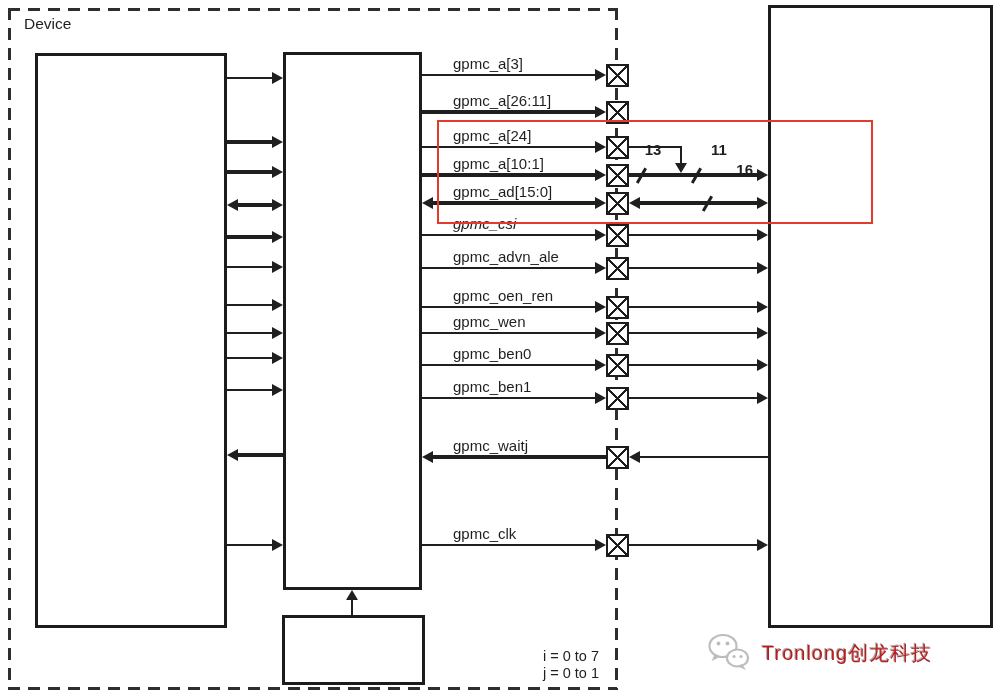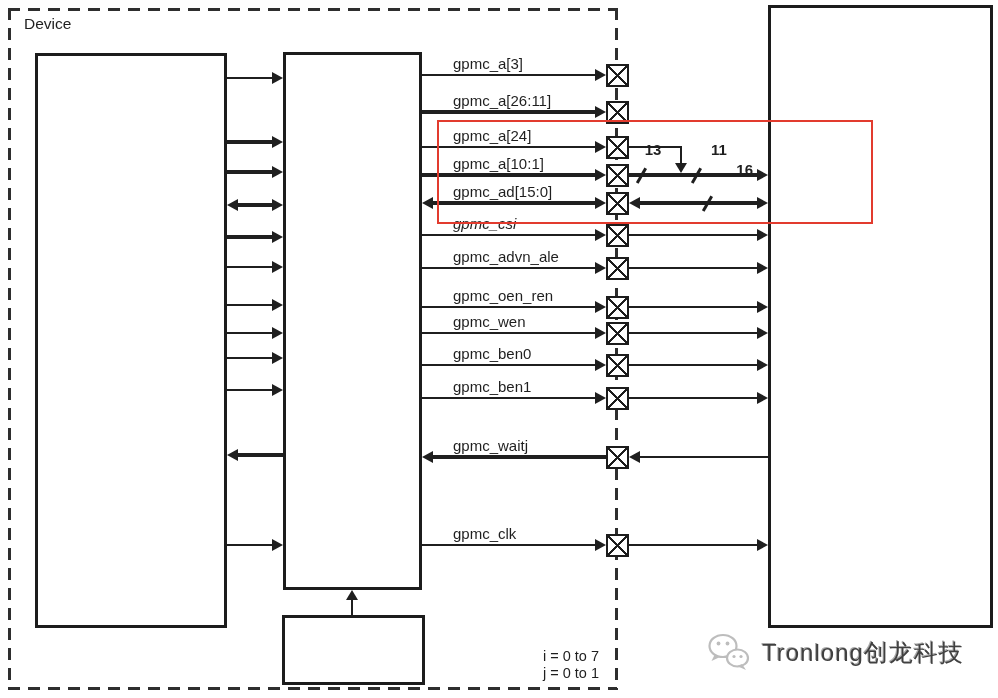--- a/index.html
+++ b/index.html
@@ -23,21 +23,21 @@
     background:
       linear-gradient(to top right,   transparent calc(50% - 1.2px), #1c1c1c calc(50% - 1.2px) calc(50% + 1.2px), transparent calc(50% + 1.2px)),
       linear-gradient(to bottom right,transparent calc(50% - 1.2px), #1c1c1c calc(50% - 1.2px) calc(50% + 1.2px), transparent calc(50% + 1.2px)),
       #ffffff;}
   .slash{position:absolute;width:2.5px;height:17px;background:#1f1f1f;z-index:4;transform:rotate(30deg);}
   .buswidth{position:absolute;font-size:15px;font-weight:bold;color:#1f1f1f;z-index:4;white-space:nowrap;}
   .red-rect{position:absolute;border:2px solid #e23b2e;background:transparent;z-index:9;}
   .title-center{position:absolute;text-align:center;font-size:15.5px;color:#1f1f1f;}
   .note{position:absolute;font-size:14.5px;color:#1f1f1f;white-space:nowrap;}
   .watermark{position:absolute;display:flex;align-items:center;gap:10px;z-index:6;}
-  .watermark .wm-text{font-size:24px;color:#404040;letter-spacing:1px;white-space:nowrap;
+  .watermark .wm-text{font-size:20px;color:#b91c1c;letter-spacing:1px;white-space:nowrap;
     text-shadow:-1px -1px 0 #a9a9a9, 1px 1px 0 #ffffff;}
 </style>
 </head>
 <body>
 
 <div id="stage">
 
   <div class="dash-h" style="left:8px;top:8px;width:609px;"></div>
   <div class="dash-v" style="left:8px;top:8px;height:682px;"></div>
   <div class="dash-h" style="left:8px;top:687px;width:609px;"></div>

